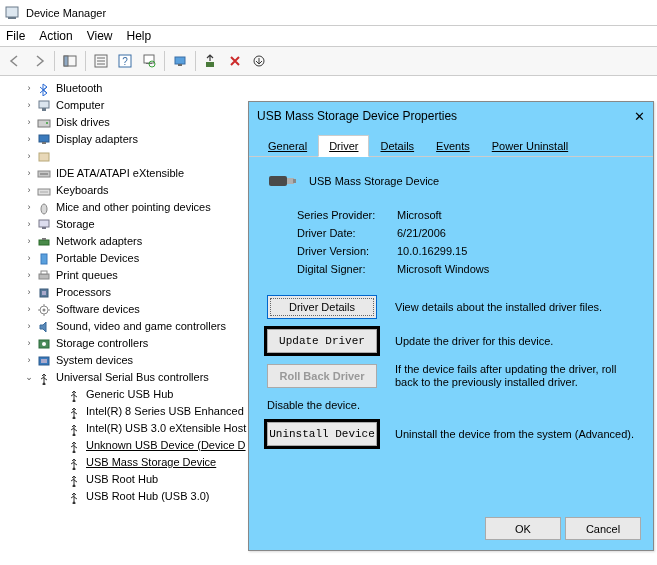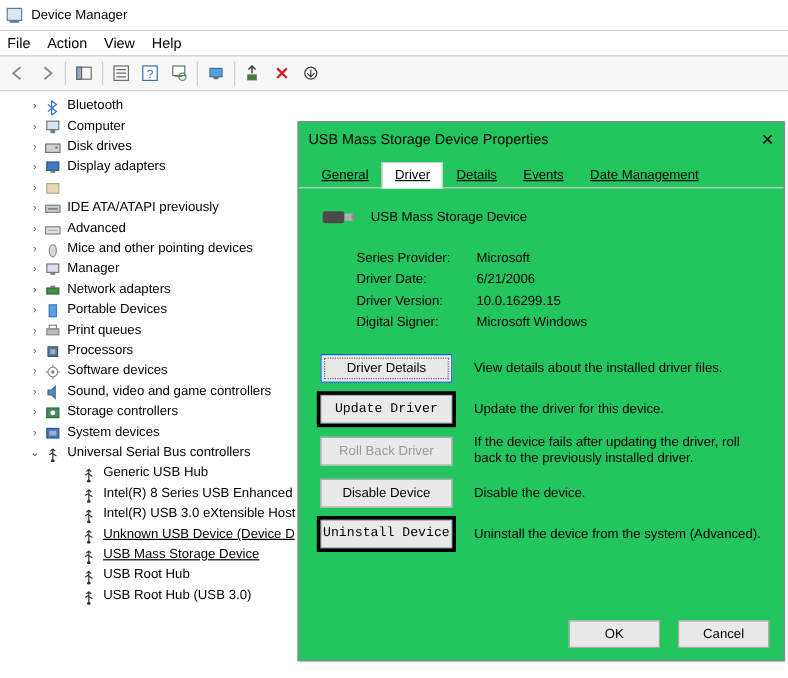--- a/index.html
+++ b/index.html
@@ -19,42 +19,42 @@
 .tree { padding: 4px 2px 4px 8px; line-height: 17px; font-size: 11px; }
 .tree .row { display: flex; align-items: center; white-space: nowrap; height: 17px; }
 .tree .indent1 { padding-left: 16px; }
 .tree .indent2 { padding-left: 48px; }
 .tree .expander { width: 10px; display: inline-block; text-align: center; color: #555; font-size: 9px; margin-right: 2px; }
 .tree .nexpander { width: 10px; display: inline-block; }
 .tree .icon { width: 16px; height: 16px; margin-right: 4px; display: inline-flex; align-items: center; justify-content: center; }
 .tree .label { }
 .tree .underlined { text-decoration: underline; }
 
-.dialog { position: absolute; left: 248px; top: 101px; width: 406px; height: 450px; border: 1px solid #888; background: #22c55e; box-shadow: 1px 1px 2px rgba(0,0,0,0.15); }
+.dialog { position: absolute; left: 248px; top: 101px; width: 406px; height: 450px; border: 1px solid #888; background: #7dd3fc; box-shadow: 1px 1px 2px rgba(0,0,0,0.15); }
 .dialog .dlg-titlebar { height: 28px; padding: 0 8px; display: flex; align-items: center; justify-content: space-between; }
 .dialog .dlg-title { font-size: 12px; }
 .dialog .dlg-close { font-size: 13px; cursor: pointer; font-family: Arial; }
 .dialog .tabs { display: flex; border-bottom: 1px solid #ccc; padding: 0 8px; margin-top: 4px; }
 .dialog .tab { padding: 4px 10px 4px; font-size: 11px; border: 1px solid transparent; position: relative; top: 1px; cursor: default; text-decoration: underline; }
 .dialog .tab.active { border: 1px solid #ccc; border-bottom: 1px solid #fff; background: #fff; }
 .dialog .body { padding: 14px 14px 0 14px; }
 .dialog .devrow { display: flex; align-items: center; gap: 12px; margin-bottom: 18px; padding-left: 4px; }
 .dialog .devicon { width: 30px; height: 20px; }
 .dialog .devname { font-size: 11px; }
 .dialog .info { padding-left: 34px; margin-bottom: 20px; }
 .dialog .info-row { display: flex; font-size: 11px; margin-bottom: 6px; }
 .dialog .info-row .k { width: 100px; }
 .dialog .buttons { padding-left: 4px; }
 .dialog .btnrow { display: flex; align-items: center; margin-bottom: 10px; }
 .dialog .actbtn { width: 110px; height: 24px; background: #e9e9e9; border: 1px solid #aaa; font-size: 11px; text-align: center; display: flex; align-items: center; justify-content: center; margin-right: 18px; }
 .dialog .actbtn.hl { outline: 3px solid #000; font-family: Liberation Mono, monospace; }
 .dialog .actbtn.sel { border: 1.5px solid #0066cc; outline: 1px dotted #666; outline-offset: -4px; }
-.dialog .actbtn.disabled { color: #999; }
+.dialog .actbtn.disabled { color: #999; font-weight: bold; }
 .dialog .desc { font-size: 11px; flex: 1; line-height: 13px; }
-.dialog .footer { position: absolute; bottom: 10px; right: 12px; display: flex; gap: 15px; }
+.dialog .footer { position: absolute; bottom: 10px; right: 12px; display: flex; gap: 4px; }
 .dialog .footer .btn { width: 76px; height: 23px; background: #e9e9e9; border: 1px solid #aaa; font-size: 11px; display: flex; align-items: center; justify-content: center; }
 
 svg { display: block; }
 </style>
 </head>
 <body>
 
 <div class="titlebar">
   <span class="appicon">
     <svg width="16" height="16">
@@ -189,50 +189,50 @@
         </span>
       </div>
       <div class="row indent1">
         <span class="expander">›</span>
         <span class="icon">
           <svg width="14" height="14">
             <rect x="1" y="4" width="12" height="6" fill="#c8c8c8" stroke="#888"></rect>
             <line x1="3" y1="7" x2="11" y2="7" stroke="#666"></line>
           </svg>
         </span>
-        <span class="label">IDE ATA/ATAPI previously</span>
+        <span class="label">IDE ATA/ATAPI eXtensible</span>
       </div>
       <div class="row indent1">
         <span class="expander">›</span>
         <span class="icon">
           <svg width="14" height="14">
             <rect x="1" y="5" width="12" height="6" fill="#e0e0e0" stroke="#888"></rect>
             <line x1="3" y1="8" x2="11" y2="8" stroke="#aaa"></line>
           </svg>
         </span>
-        <span class="label">Advanced</span>
+        <span class="label">Keyboards</span>
       </div>
       <div class="row indent1">
         <span class="expander">›</span>
         <span class="icon">
           <svg width="14" height="14">
             <ellipse cx="7" cy="8" rx="3" ry="5" fill="#d8d8d8" stroke="#888"></ellipse>
           </svg>
         </span>
         <span class="label">Mice and other pointing devices</span>
       </div>
       <div class="row indent1">
         <span class="expander">›</span>
         <span class="icon">
           <svg width="14" height="14">
             <rect x="2" y="2" width="10" height="7" fill="#dde" stroke="#778"></rect>
             <rect x="5" y="9" width="4" height="2" fill="#778"></rect>
           </svg>
         </span>
-        <span class="label">Manager</span>
+        <span class="label">Storage</span>
       </div>
       <div class="row indent1">
         <span class="expander">›</span>
         <span class="icon">
           <svg width="14" height="14">
             <rect x="2" y="5" width="10" height="5" fill="#4a8a4a" stroke="#2a6a2a"></rect>
             <rect x="5" y="3" width="4" height="2" fill="#777"></rect>
           </svg>
         </span>
         <span class="label">Network adapters</span>
@@ -395,21 +395,21 @@
 <div class="dialog">
   <div class="dlg-titlebar">
     <span class="dlg-title">USB Mass Storage Device Properties</span>
     <span class="dlg-close">✕</span>
   </div>
   <div class="tabs">
     <div class="tab">General</div>
     <div class="tab active">Driver</div>
     <div class="tab">Details</div>
     <div class="tab">Events</div>
-    <div class="tab">Date Management</div>
+    <div class="tab">Power Uninstall</div>
   </div>
   <div class="body">
     <div class="devrow">
       <span class="devicon">
         <svg width="30" height="20">
             <rect x="2" y="5" width="18" height="10" rx="2" fill="#4a4a4a"></rect>
             <rect x="20" y="7" width="7" height="6" fill="#b0b0b0"></rect>
             <rect x="26" y="8" width="3" height="4" fill="#888"></rect>
           </svg>
       </span>
@@ -440,21 +440,20 @@
       </div>
       <div class="btnrow">
         <div class="actbtn hl">Update Driver</div>
         <div class="desc">Update the driver for this device.</div>
       </div>
       <div class="btnrow">
         <div class="actbtn disabled">Roll Back Driver</div>
         <div class="desc">If the device fails after updating the driver, roll back to the previously installed driver.</div>
       </div>
       <div class="btnrow">
-        <div class="actbtn">Disable Device</div>
         <div class="desc">Disable the device.</div>
       </div>
       <div class="btnrow">
         <div class="actbtn hl">Uninstall Device</div>
         <div class="desc">Uninstall the device from the system (Advanced).</div>
       </div>
     </div>
   </div>
   <div class="footer">
     <div class="btn">OK</div>

